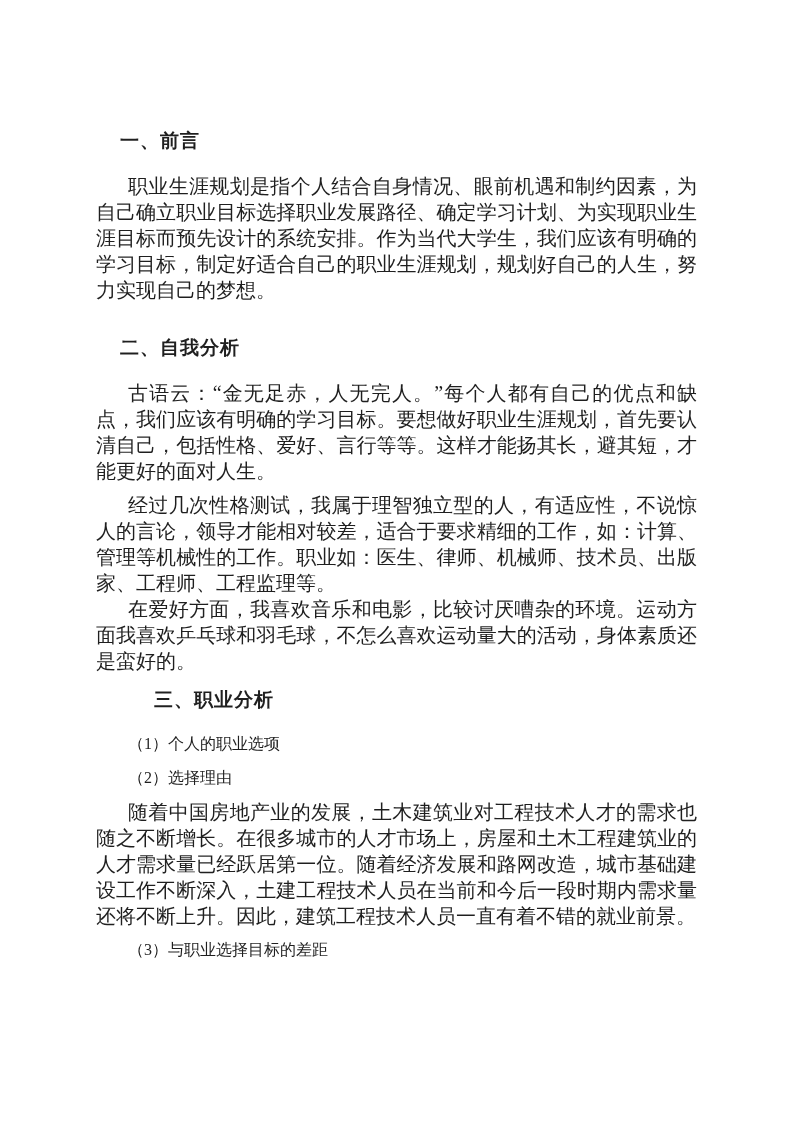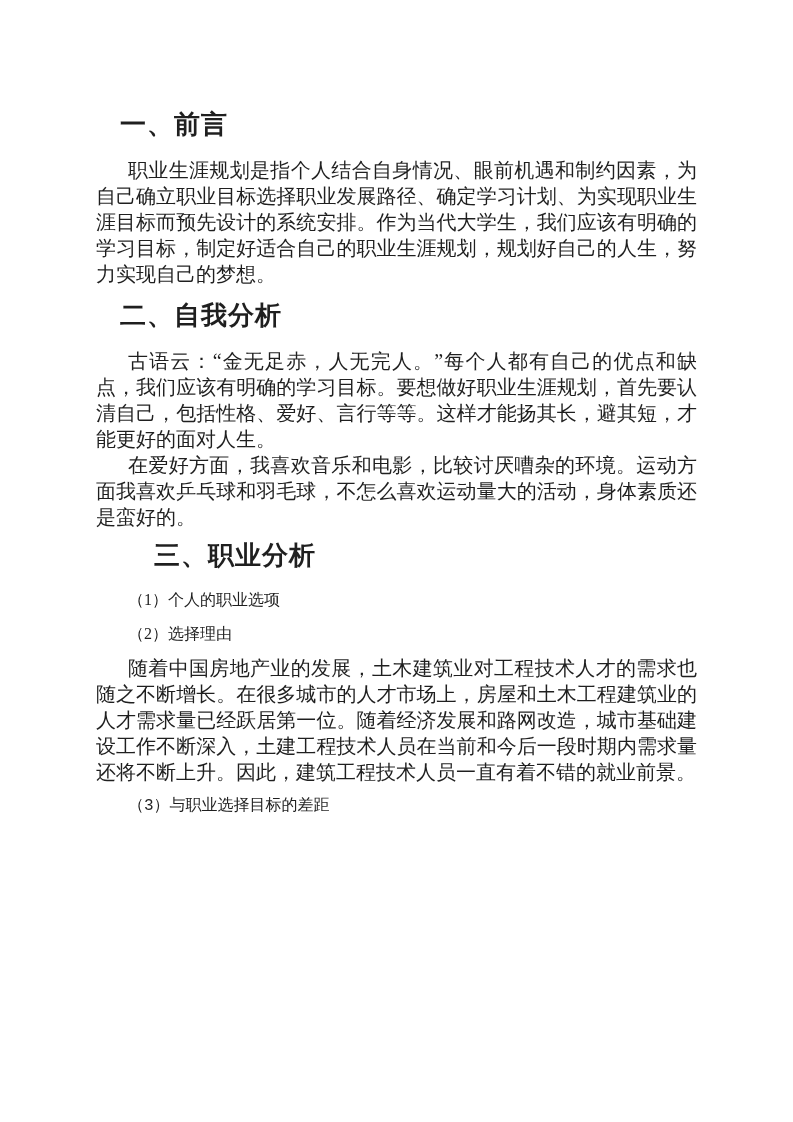--- a/index.html
+++ b/index.html
@@ -15,24 +15,24 @@
     color: #1f1f1f;
   }
   .page {
     box-sizing: border-box;
     width: 793px;
     height: 1122px;
     padding: 96px 96px 0 96px;
     background: #ffffff;
   }
   .h-sec {
-    font-size: 26px;
+    font-size: 19px;
     line-height: 25px;
     font-weight: bold;
-    margin: 16px 0 20px 24px;
+    margin: 32px 0 20px 24px;
     letter-spacing: 1px;
   }
   .h-sec.indent-more {
     margin-left: 58px;
     margin-top: 13px;
     margin-bottom: 19px;
   }
   .para {
     font-size: 20px;
     line-height: 26px;
@@ -45,36 +45,36 @@
     margin-top: 0;
   }
   .subhead {
     font-size: 16px;
     line-height: 26px;
     margin: 8px 0;
     text-indent: 32px;
   }
   .subhead.mt8 {
     margin-top: 8px;
-    font-family: Liberation Mono, monospace;
   }
 </style>
 </head>
 <body>
 
 <div class="page">
 
   <div class="h-sec">一、前言</div>
 
   <p class="para">职业生涯规划是指个人结合自身情况、眼前机遇和制约因素，为自己确立职业目标选择职业发展路径、确定学习计划、为实现职业生涯目标而预先设计的系统安排。作为当代大学生，我们应该有明确的学习目标，制定好适合自己的职业生涯规划，规划好自己的人生，努力实现自己的梦想。</p>
 
   <div class="h-sec">二、自我分析</div>
 
   <p class="para">古语云：“金无足赤，人无完人。”每个人都有自己的优点和缺点，我们应该有明确的学习目标。要想做好职业生涯规划，首先要认清自己，包括性格、爱好、言行等等。这样才能扬其长，避其短，才能更好的面对人生。</p>
 
+  <p class="para">经过几次性格测试，我属于理智独立型的人，有适应性，不说惊人的言论，领导才能相对较差，适合于要求精细的工作，如：计算、管理等机械性的工作。职业如：医生、律师、机械师、技术员、出版家、工程师、工程监理等。</p>
 
   <p class="para tight">在爱好方面，我喜欢音乐和电影，比较讨厌嘈杂的环境。运动方面我喜欢乒乓球和羽毛球，不怎么喜欢运动量大的活动，身体素质还是蛮好的。</p>
 
   <div class="h-sec indent-more">三、职业分析</div>
 
   <div class="subhead">（1）个人的职业选项</div>
 
 
   <div class="subhead">（2）选择理由</div>
 

